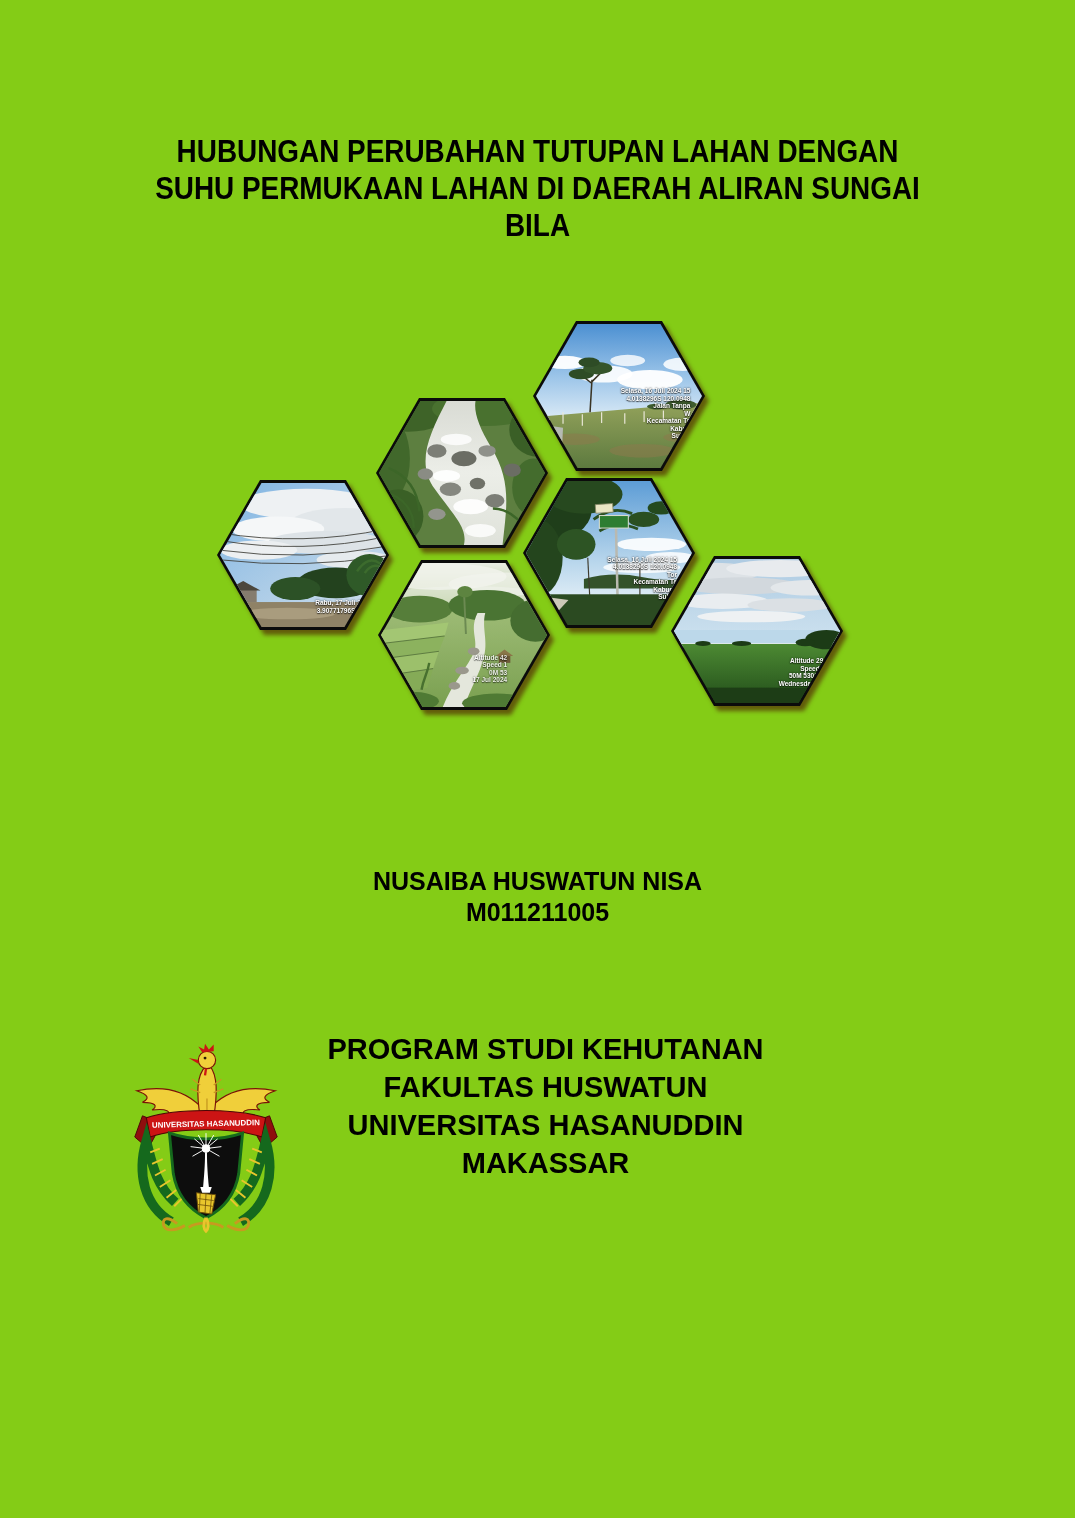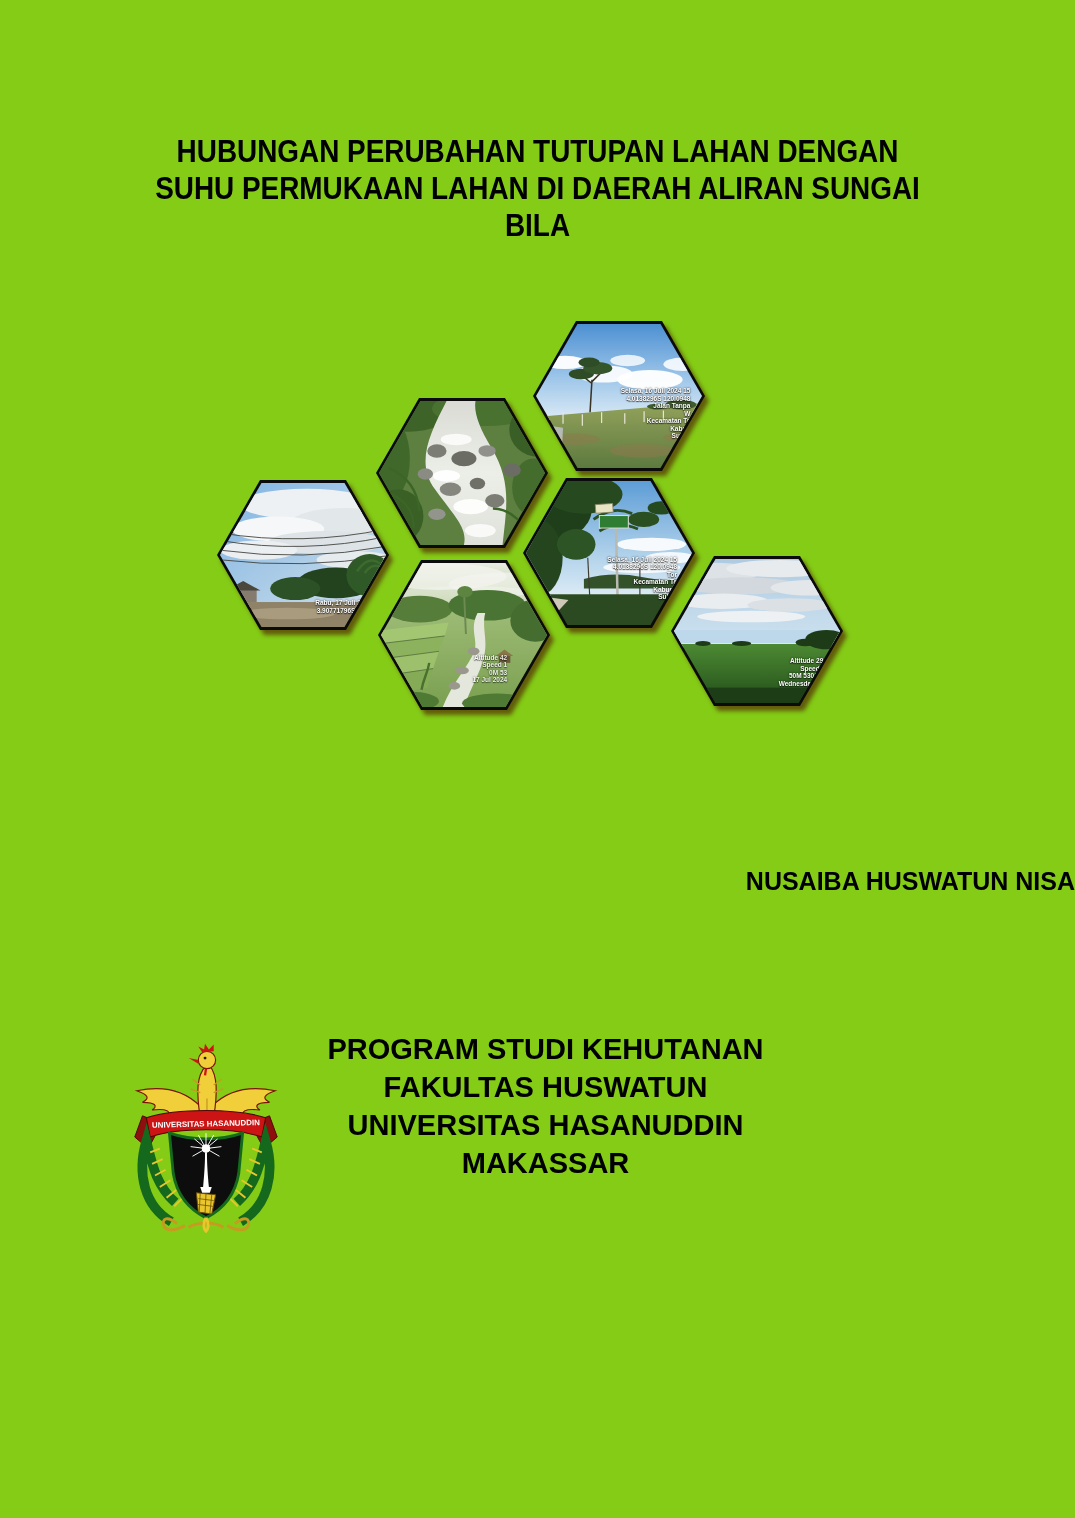--- a/index.html
+++ b/index.html
@@ -36,21 +36,21 @@
     text-shadow:0 0 2px rgba(0,0,0,.85), 0 1px 1px rgba(0,0,0,.6);
   }
   .wm-a{top:44%; right:7%;}
   .wm-c{bottom:9%;  right:13%;}
   .wm-d{bottom:16%; right:24%; opacity:.85;}
   .wm-e{top:52%; right:9%;}
   .wm-f{bottom:11%; right:9%;}
   
   .author-block{
     position:absolute; top:866px; left:0; width:1075px;
-    text-align:right; color:#000; font-weight:700;
+    text-align:center; color:#000; font-weight:700;
     font-size:25px; line-height:31px;
   }
   
   .inst-block{
     position:absolute; top:1030px; left:8px; width:1075px;
     text-align:center; color:#000; font-weight:700;
     font-size:29px; line-height:38px;
   }
   
   .logo{position:absolute; left:129px; top:1038px; width:154px; height:198px;}
@@ -374,20 +374,21 @@
 Speed 1
 50M 530229
 Wednesday, 17</div>
         </div>
       </div>
     </div>
   </div>
 
   <div class="author-block">
     <div>NUSAIBA HUSWATUN NISA</div>
+    <div>M011211005</div>
   </div>
 
   <div class="logo">
     <svg viewBox="0 0 160 200">
 
       <g stroke="#7a1208" stroke-width="1.2">
         <path d="M74,68 C58,52 36,46 8,52 C20,56 22,60 14,64 C28,64 30,68 24,72 C40,70 44,74 40,78 C56,74 66,76 74,80 Z" fill="#f0cf3a"></path>
         <path d="M86,68 C102,52 124,46 152,52 C140,56 138,60 146,64 C132,64 130,68 136,72 C120,70 116,74 120,78 C104,74 94,76 86,80 Z" fill="#f0cf3a"></path>
       </g>
 

